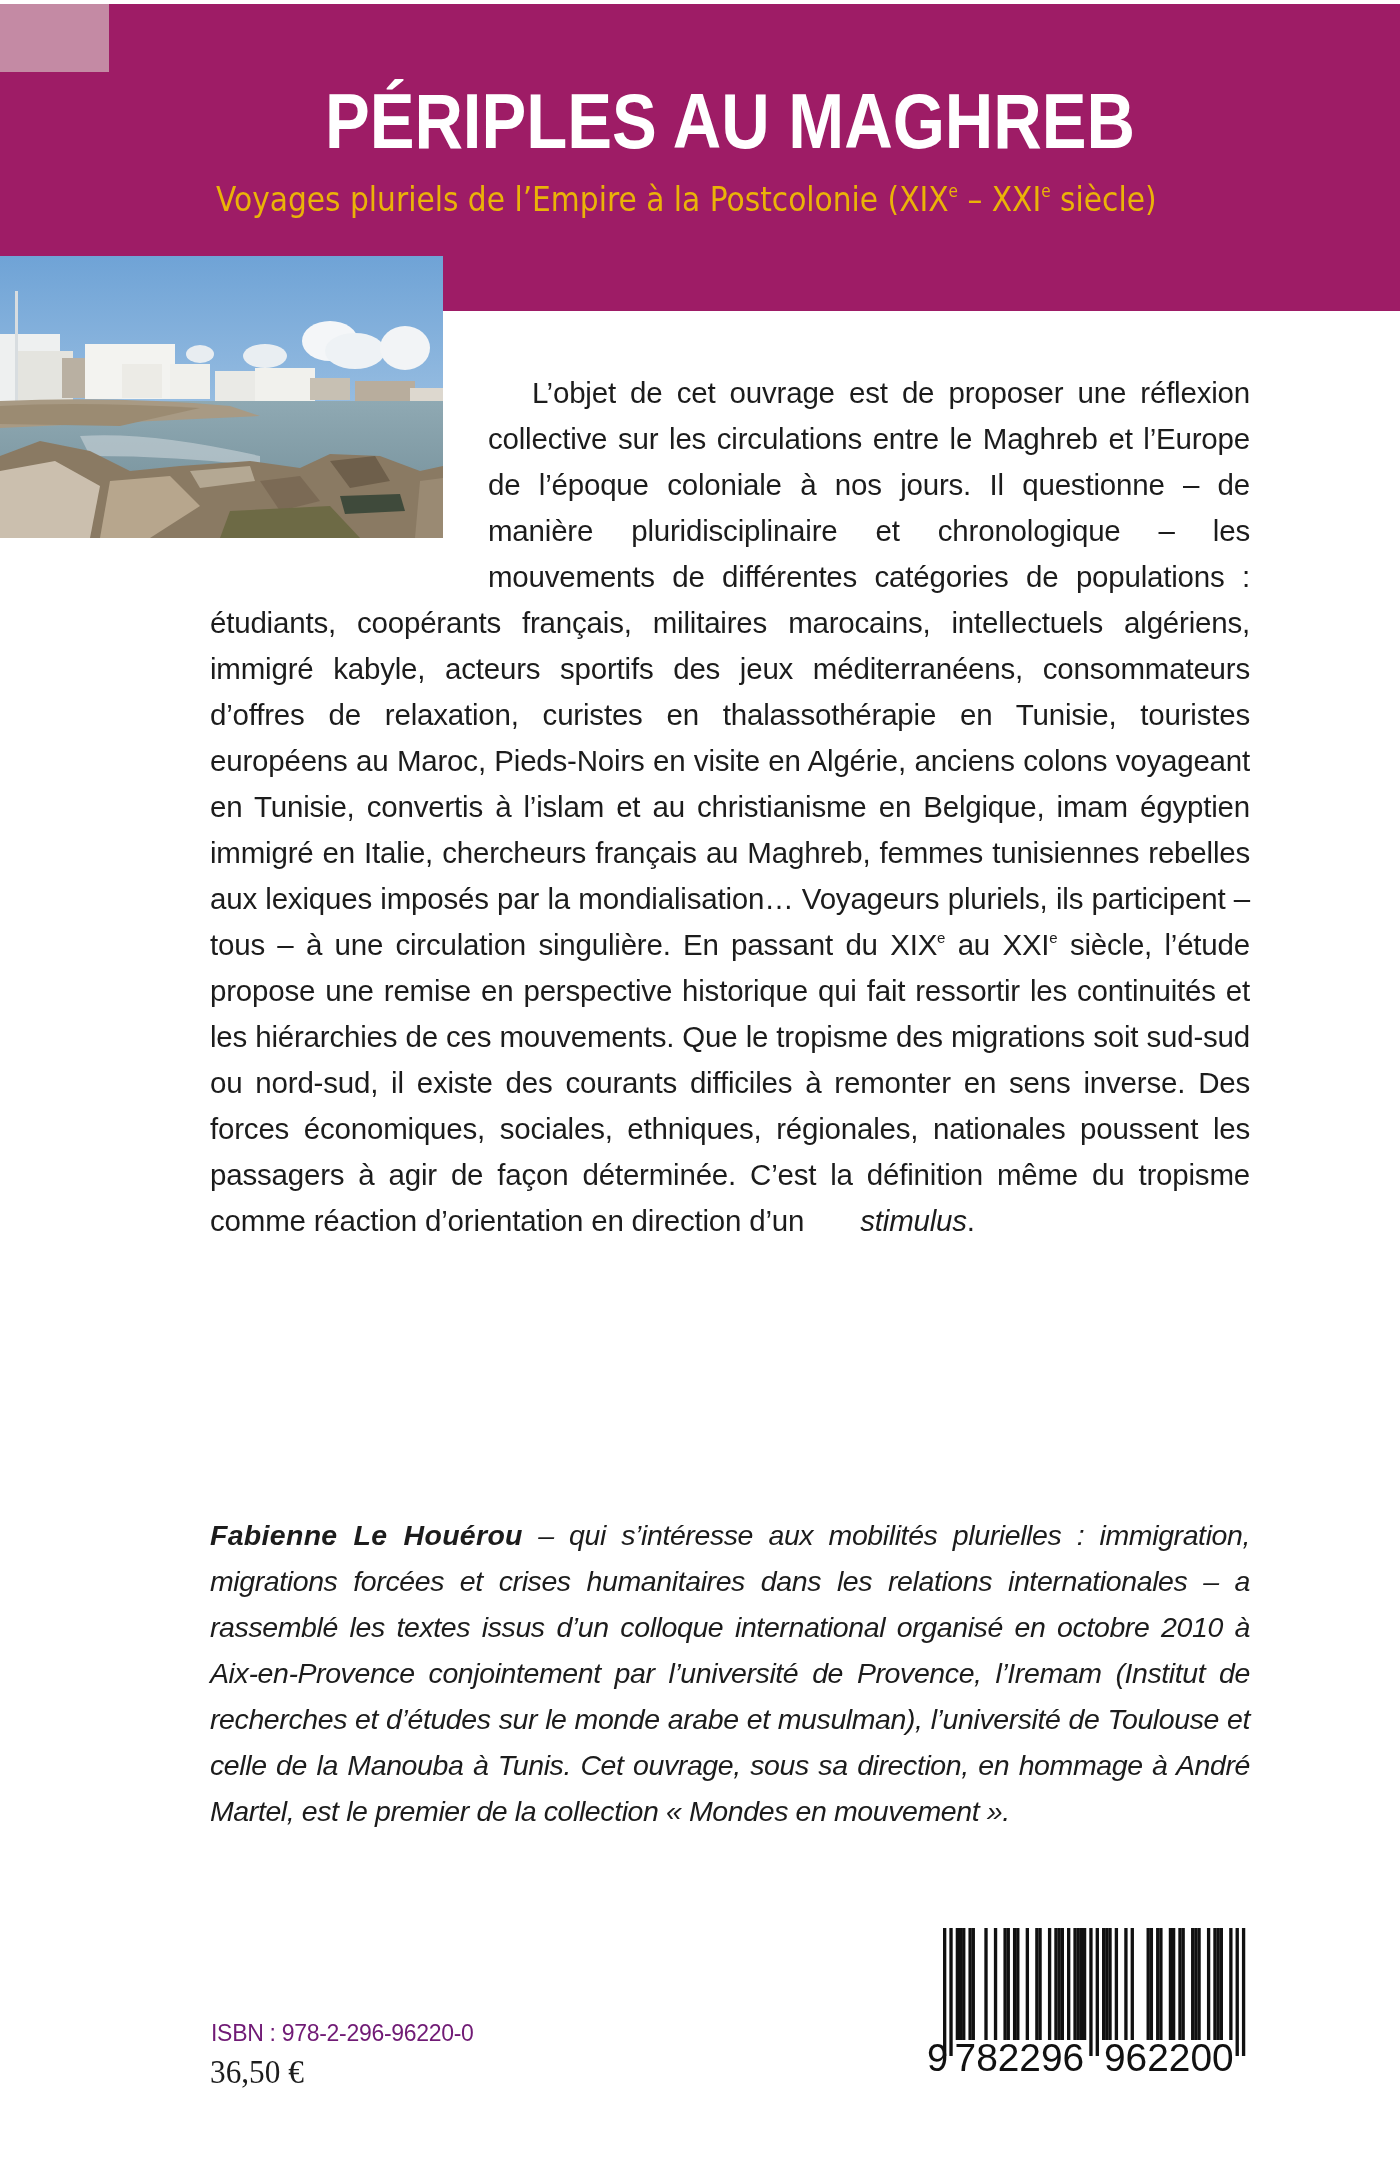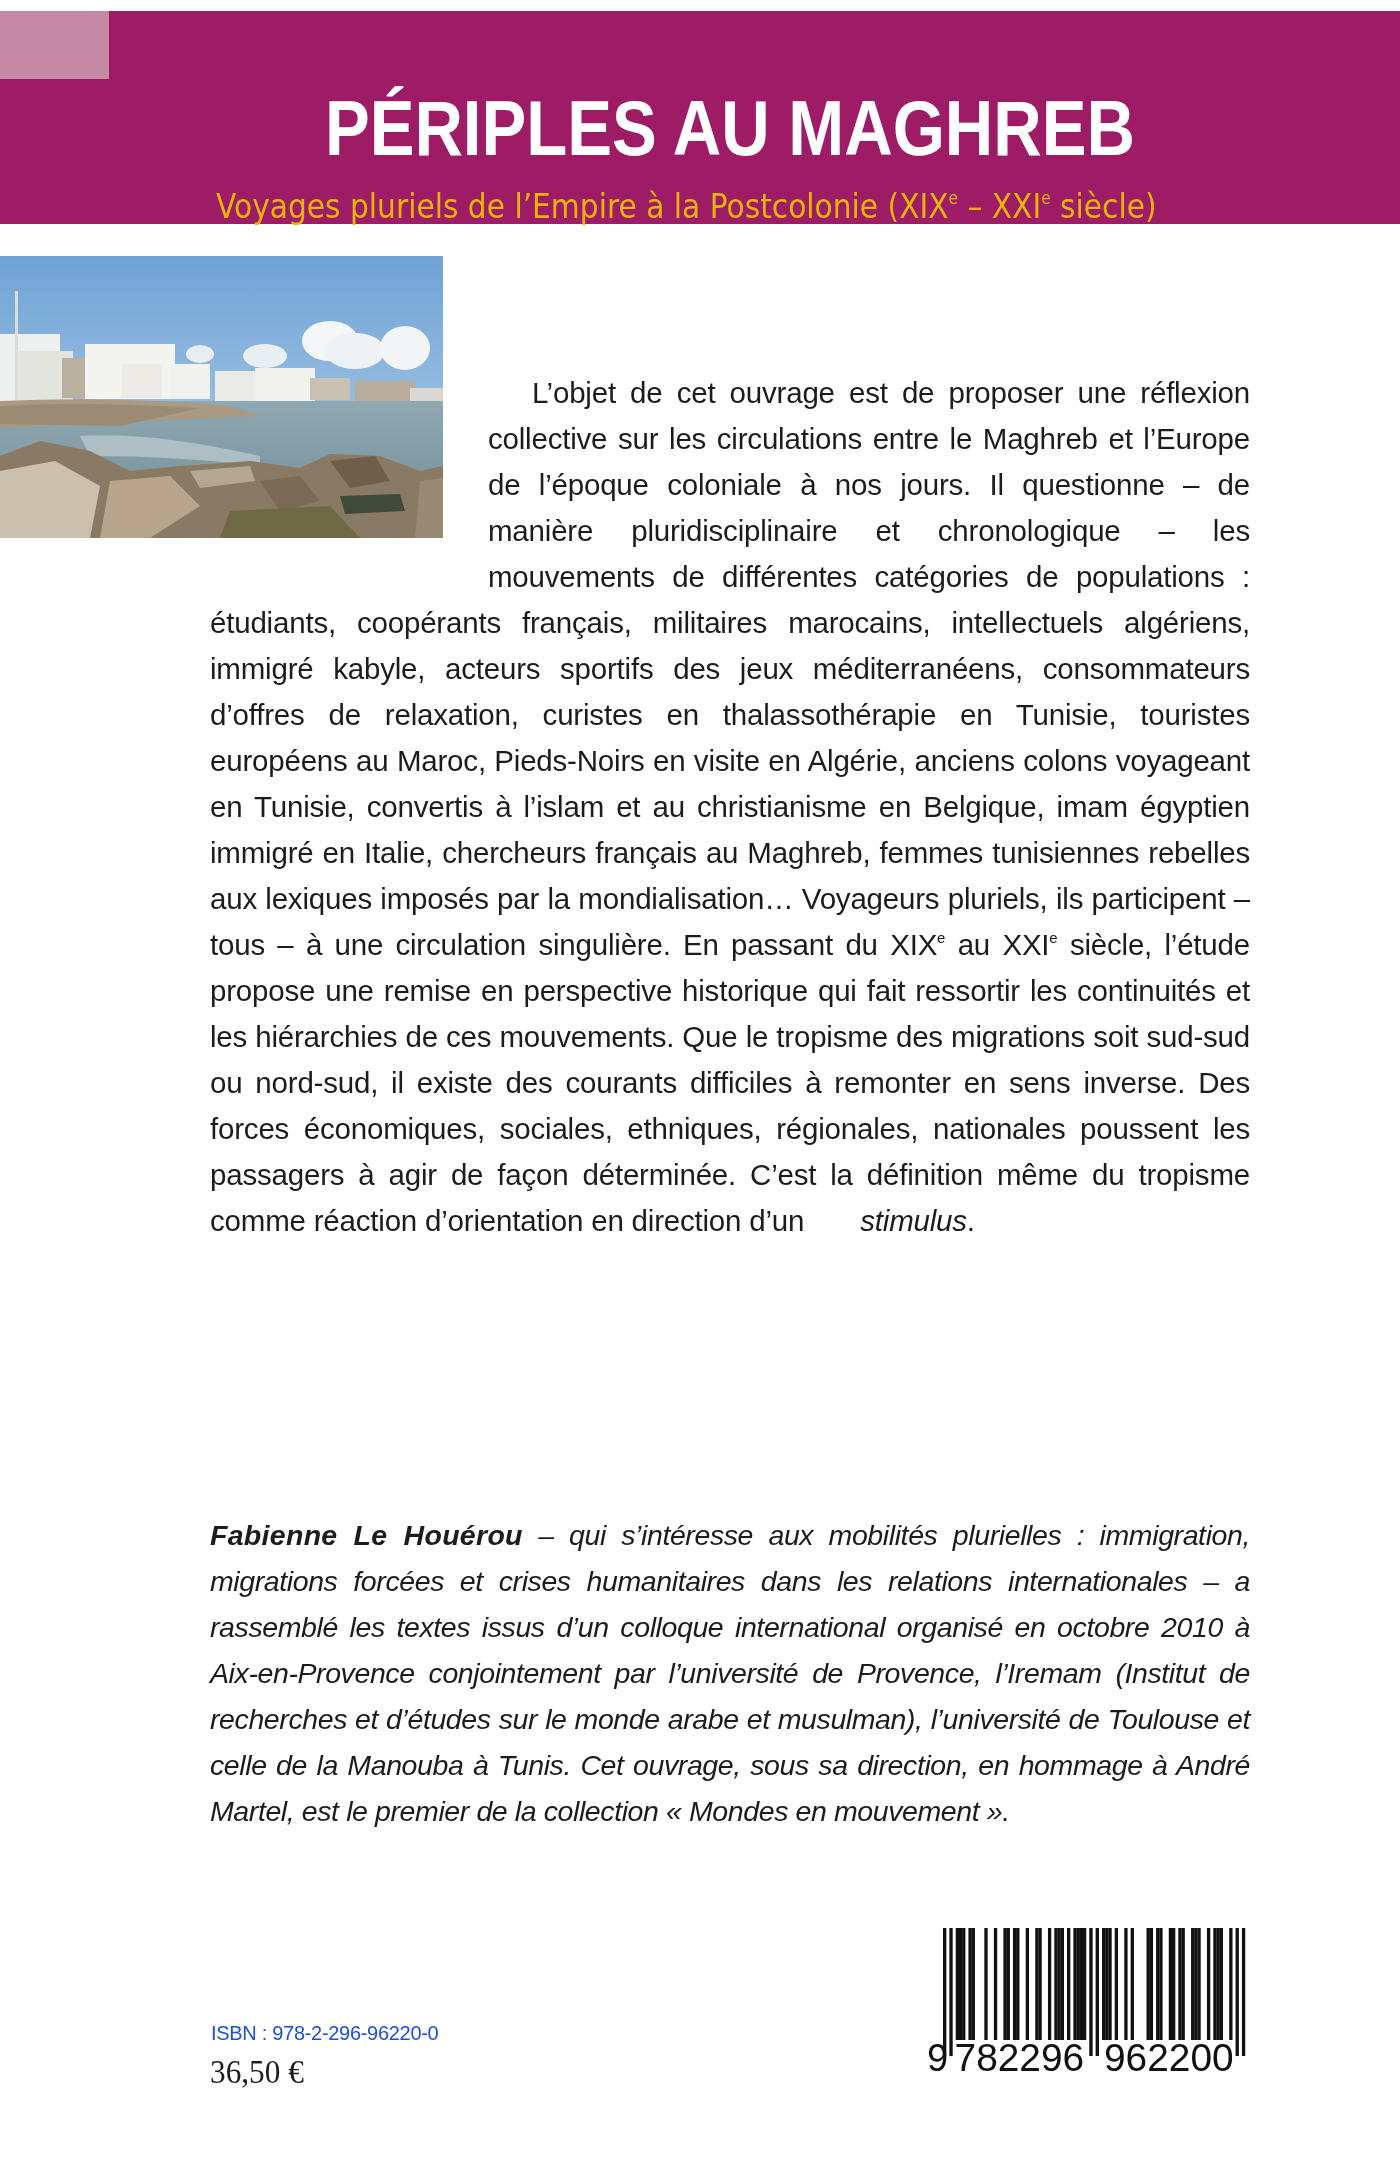--- a/index.html
+++ b/index.html
@@ -2,21 +2,21 @@
 <html><head>
 <meta charset="utf-8">
 <style>
   html, body { margin: 0; padding: 0; }
   body {
     width: 1400px; height: 2169px; position: relative; overflow: hidden;
     background: #ffffff; color: #1a1a1a;
     font-family: "Liberation Sans", sans-serif;
   }
   .header {
-    position: absolute; left: 0; top: 11px; width: 1400px; height: 213px;
+    position: absolute; left: 0; top: 4px; width: 1400px; height: 307px;
     background: #9e1c66;
   }
   .corner-block {
     position: absolute; left: 0; top: 0; width: 109px; height: 68px;
     background: #c48aa4;
   }
   .title {
     position: absolute; left: 0; top: 72px; width: 1400px; text-align: center;
     color: #ffffff; font-weight: bold; font-size: 78px; line-height: 90px;
     white-space: nowrap;
@@ -46,22 +46,22 @@
   .body-text .lead { display: inline-block; width: 44px; }
   .body-text sup { font-size: 15px; vertical-align: 12px; line-height: 0; }
   .body-text em { font-style: italic; margin-left: 48px; }
   .author-text {
     position: absolute; left: 210px; top: 1478px; width: 1040px;
     font-size: 28.5px; line-height: 46px; text-align: justify; font-style: italic;
     color: #1c1c1c; letter-spacing: -0.4px; margin-top: 34px;
   }
   .author-text b { font-style: italic; font-weight: bold; letter-spacing: 0.3px; }
   .isbn {
-    position: absolute; left: 211px; top: 2019px; font-size: 20px; line-height: 28px;
-    color: #1d4ed8; letter-spacing: -0.3px;
+    position: absolute; left: 211px; top: 2019px; font-size: 23px; line-height: 28px;
+    color: #701a75; letter-spacing: -0.3px;
   }
   .price {
     position: absolute; left: 210px; top: 2052px; font-size: 34px; line-height: 40px;
     font-family: "Liberation Serif", serif; color: #1c1c1c;
     transform: scaleX(0.92); transform-origin: left center;
   }
   .barcode { position: absolute; left: 926px; top: 1926px; width: 330px; height: 150px; }
 </style>
 </head>
 <body>

